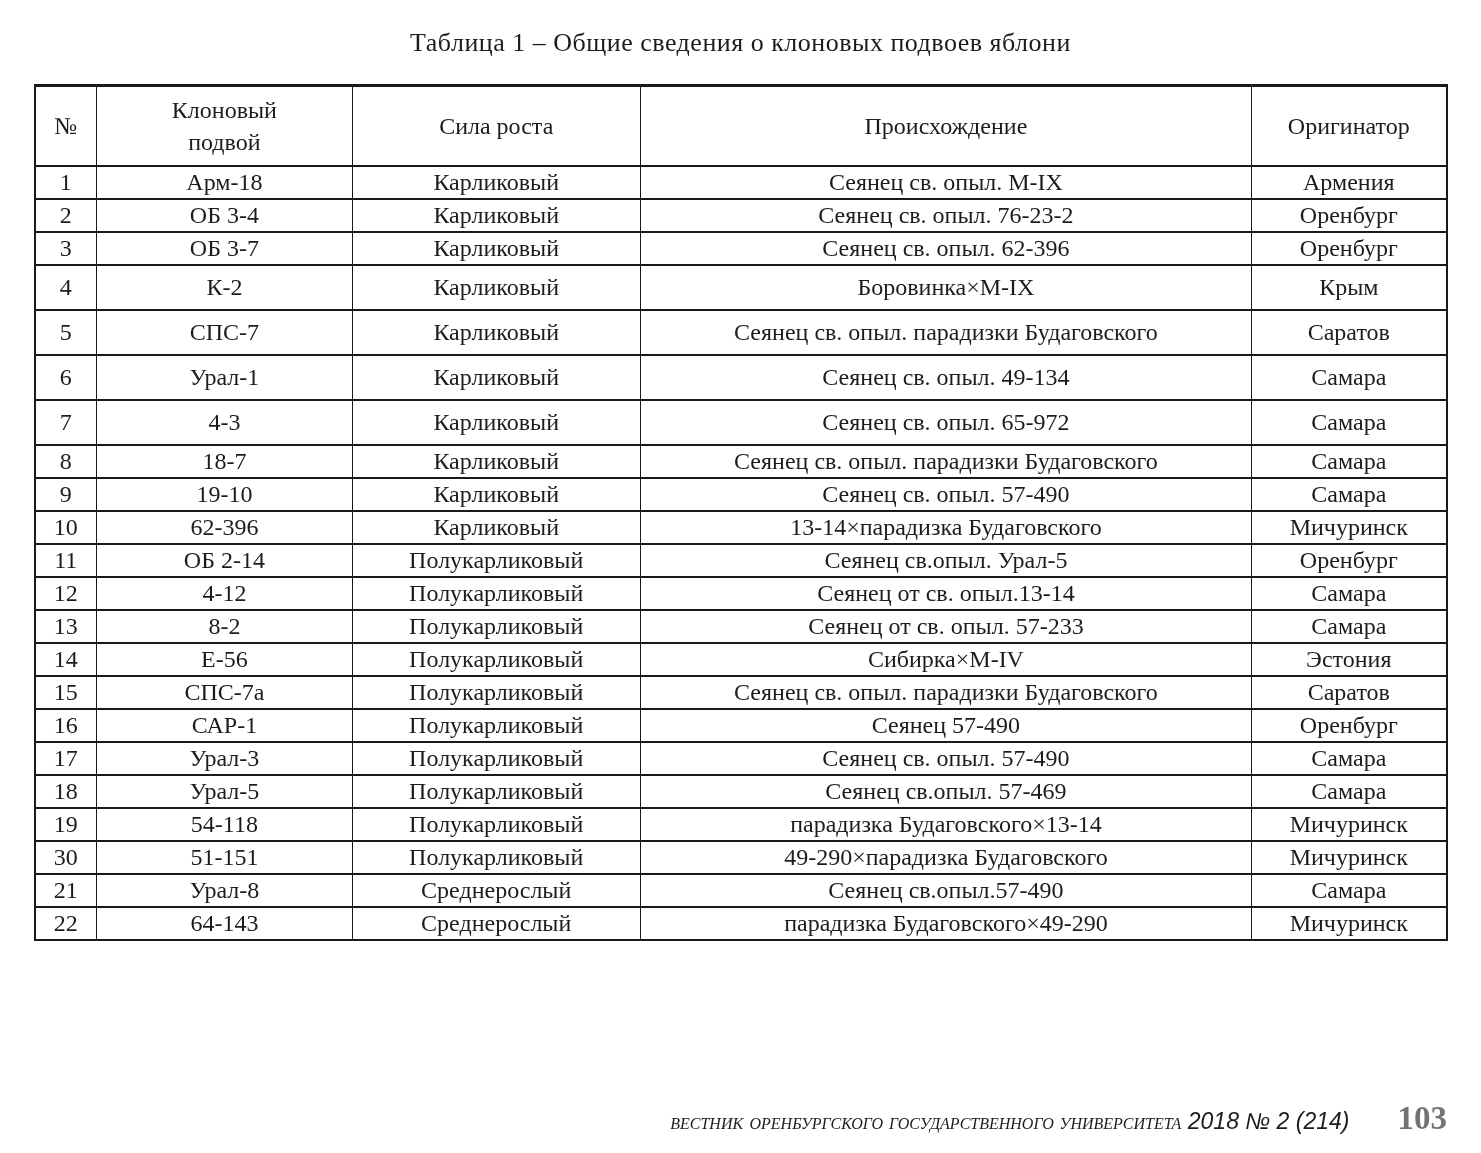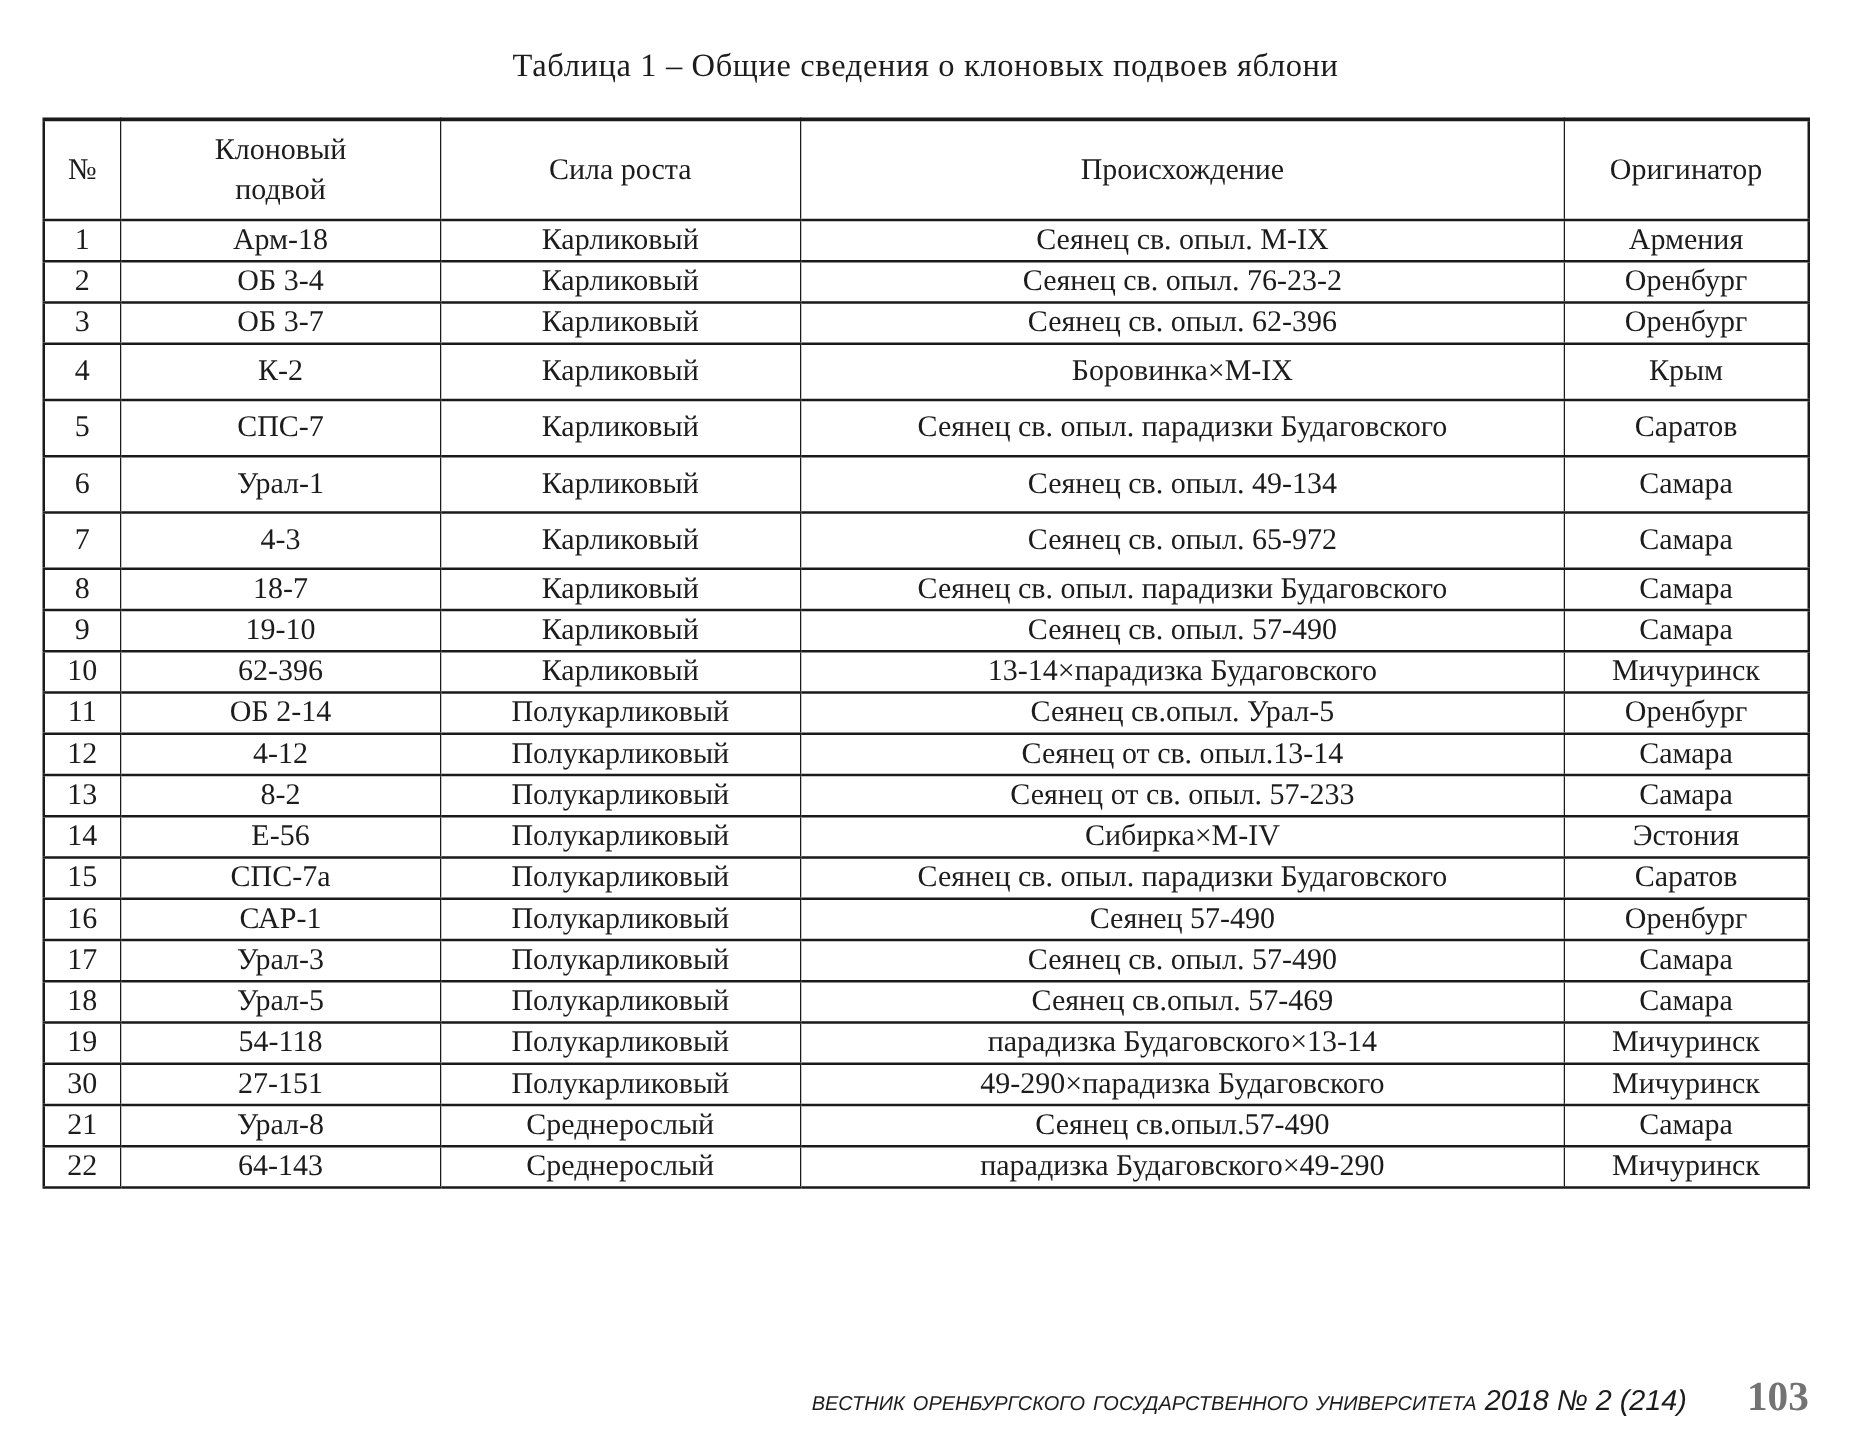--- a/index.html
+++ b/index.html
@@ -10,21 +10,21 @@
   .page {
     position: relative;
     width: 1481px;
     height: 1153px;
     background: #ffffff;
     color: #1c1c1c;
     font-family: "Liberation Serif", "DejaVu Serif", serif;
     overflow: hidden;
   }
   .page-title {
-    margin-top: 38px;
+    margin-top: 28px;
     text-align: center;
     font-size: 26px;
     letter-spacing: 0.5px;
     color: #1c1c1c;
   }
   table.data-table {
     width: 1414px;
     margin: 26px auto 0 auto;
     border-collapse: collapse;
     table-layout: fixed;
@@ -73,20 +73,21 @@
   .footer-journal {
     font-family: "Liberation Sans", sans-serif;
     font-style: italic;
     font-size: 23px;
     color: #1c1c1c;
     white-space: nowrap;
   }
   .footer-journal .smallcaps {
     font-variant: small-caps;
     text-transform: lowercase;
+    font-family: Liberation Serif, serif;
   }
   .footer-page-number {
     font-family: "Liberation Serif", "DejaVu Serif", serif;
     font-weight: bold;
     font-size: 33px;
     line-height: 1;
     color: #737373;
   }
 </style>
 </head>
@@ -243,21 +244,21 @@
         </tr>
         <tr>
           <td>19</td>
           <td>54-118</td>
           <td>Полукарликовый</td>
           <td>парадизка Будаговского×13-14</td>
           <td>Мичуринск</td>
         </tr>
         <tr>
           <td>30</td>
-          <td>27-151</td>
+          <td>51-151</td>
           <td>Полукарликовый</td>
           <td>49-290×парадизка Будаговского</td>
           <td>Мичуринск</td>
         </tr>
         <tr>
           <td>21</td>
           <td>Урал-8</td>
           <td>Среднерослый</td>
           <td>Сеянец св.опыл.57-490</td>
           <td>Самара</td>

